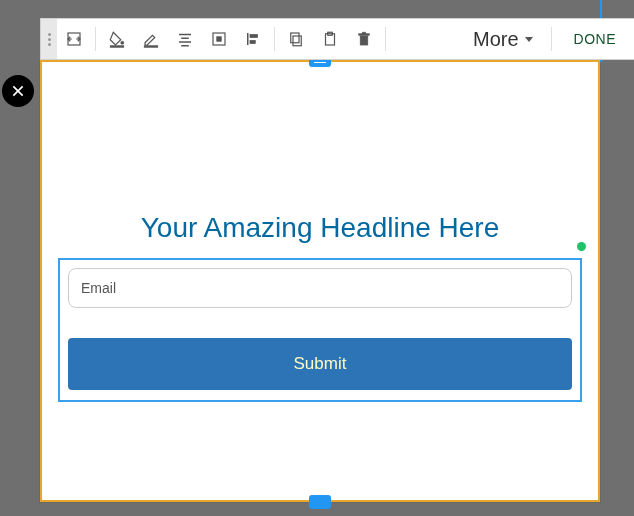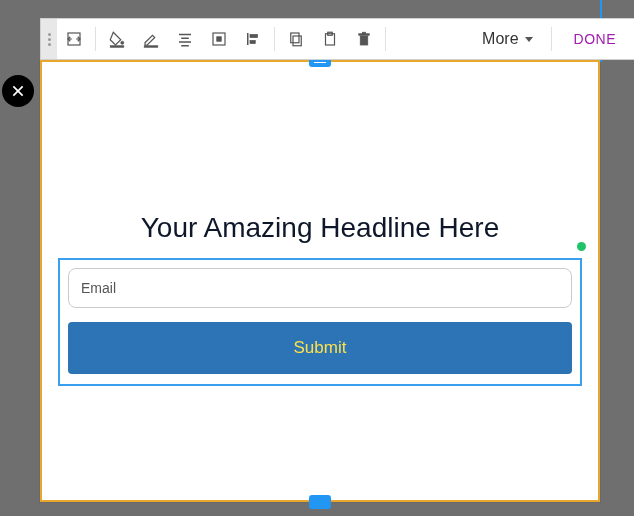--- a/index.html
+++ b/index.html
@@ -29,25 +29,25 @@
   .tb-sep { width:1px; height:24px; background:#e0e0e0; margin: 0 4px;}
   .tb-btn {
     width: 34px; height: 34px;
     display:flex; align-items:center; justify-content:center;
     cursor:pointer; color:#555;
   }
   .tb-btn svg { width:18px; height:18px; fill: currentColor; stroke: currentColor; }
   .more-btn {
     display:flex; align-items:center; gap:6px;
     padding: 0 14px; height:34px; cursor:pointer; color:#333;
-    font-size:16px;
+    font-size:20px;
   }
   .caret { width:0; height:0; border-left:4px solid transparent; border-right:4px solid transparent; border-top:5px solid #555;}
   .done-btn {
-    color:#a21caf; font-weight:500; font-size:14px;
+    color:#14532d; font-weight:500; font-size:14px;
     padding: 0 18px; height:100%; display:flex; align-items:center;
     cursor:pointer; letter-spacing:0.5px;
   }
   .flex-spacer { flex:1; }
 
   .close-badge {
     position:absolute;
     top: 75px; left: 2px;
     width: 32px; height:32px;
     background:#000; border-radius:50%;
@@ -82,21 +82,21 @@
     position:absolute;
     bottom:-2px; left:50%; transform:translate(-50%,50%);
     width:22px; height:14px; border-radius:3px;
     background:#2196f3; cursor:ns-resize;
   }
 
   .headline {
     font-family: "Segoe UI", Arial, sans-serif;
     font-weight:300;
     font-size:28px;
-    color:#0f172a;
+    color:#0369a1;
     text-align:center;
     margin-top: 150px;
   }
 
   .form-box {
     margin: 14px 16px 0 16px;
     border: 2px solid #3aa0ee;
     padding: 8px 8px 10px 8px;
     position:relative;
   }
@@ -110,25 +110,25 @@
     height: 40px;
     border:1px solid #ccc;
     border-radius:8px;
     padding: 0 12px;
     font-size:14px;
     color:#555;
     outline:none;
   }
   .email-input::placeholder { color:#555; }
   .submit-btn {
-    margin-top:14px;
+    margin-top:30px;
     width:100%; height:52px;
     background:#2d74b7;
     border:none; border-radius:4px;
-    color:#fde047; font-size:17px;
+    color:#fef9c3; font-size:17px;
     cursor:pointer;
   }
 </style>
 </head>
 <body>
 
 <div class="toolbar">
   <div class="drag-handle">
     <div class="dots">
         <span></span>

